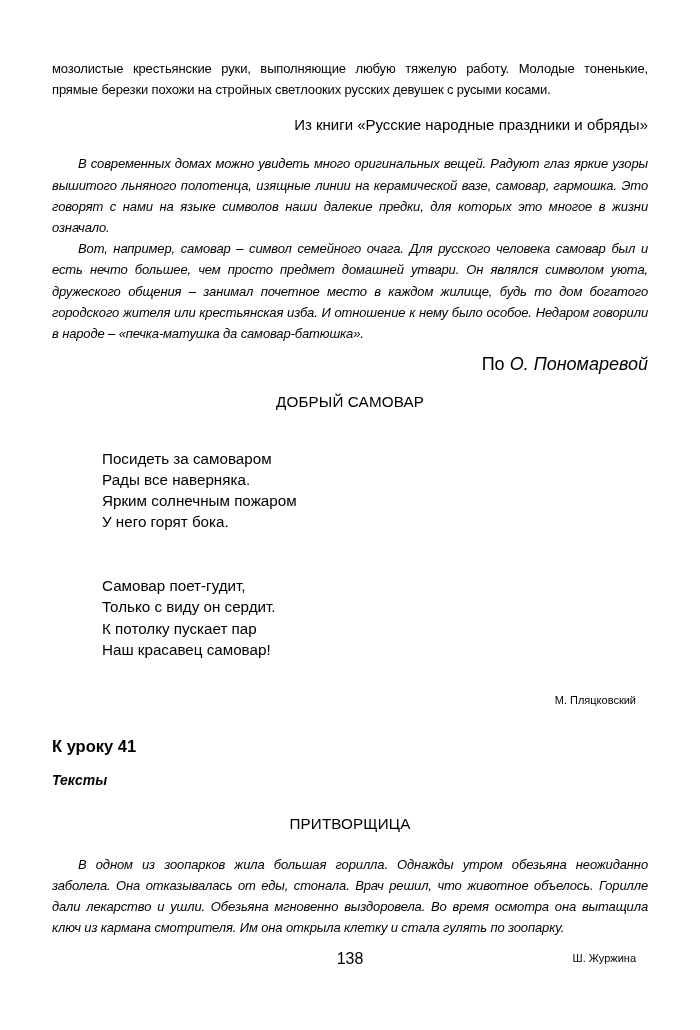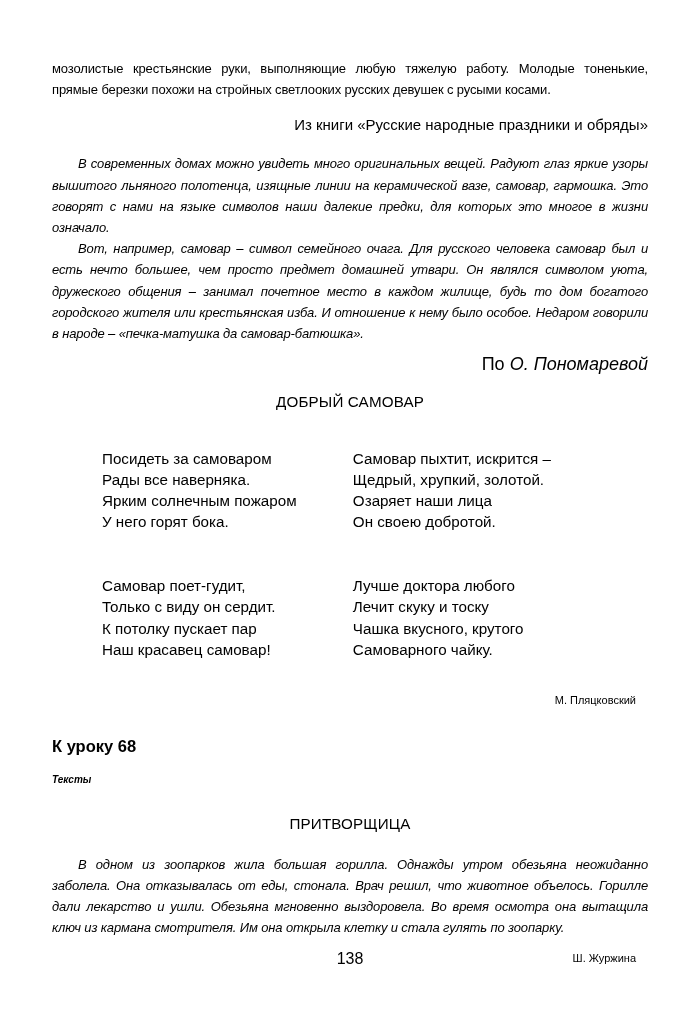--- a/index.html
+++ b/index.html
@@ -90,21 +90,21 @@
   .stanza + .stanza {
     margin-top: 21px;
   }
   .lesson-head {
     font-size: 16.5px;
     font-weight: bold;
     margin: 0;
     line-height: 22px;
   }
   .lesson-sub {
-    font-size: 10px;
+    font-size: 14px;
     font-weight: bold;
     font-style: italic;
     margin: 0;
     line-height: 22px;
   }
   .page-number {
     position: absolute;
     left: 0;
     top: 950px;
     width: 596px;
@@ -151,36 +151,26 @@
         <div class="poem-col poem-col-left">
           <p class="stanza">Посидеть за самоваром
 Рады все наверняка.
 Ярким солнечным пожаром
 У него горят бока.</p>
           <p class="stanza">Самовар поет-гудит,
 Только с виду он сердит.
 К потолку пускает пар
 Наш красавец самовар!</p>
         </div>
-        <div class="poem-col poem-col-right">
-          <p class="stanza">Самовар пыхтит, искрится –
-Щедрый, хрупкий, золотой.
-Озаряет наши лица
-Он своею добротой.</p>
-          <p class="stanza">Лучше доктора любого
-Лечит скуку и тоску
-Чашка вкусного, крутого
-Самоварного чайку.</p>
-        </div>
       </div>
     </div>
 
     <p class="attr-italic sp-t8">М. Пляцковский</p>
 
-    <p class="lesson-head sp-t24">К уроку 68</p>
+    <p class="lesson-head sp-t24">К уроку 41</p>
 
     <p class="lesson-sub sp-t12">Тексты</p>
 
     <p class="center-title sp-t22">ПРИТВОРЩИЦА</p>
 
     <p class="body-text indent sp-t20">В одном из зоопарков жила большая горилла. Однажды утром обезьяна неожиданно заболела. Она отказывалась от еды, стонала. Врач решил, что животное объелось. Горилле дали лекарство и ушли. Обезьяна мгновенно выздоровела. Во время осмотра она вытащила ключ из кармана смотрителя. Им она открыла клетку и стала гулять по зоопарку.</p>
 
     <p class="attr-italic sp-t10">Ш. Журжина</p>
 
   </div>

